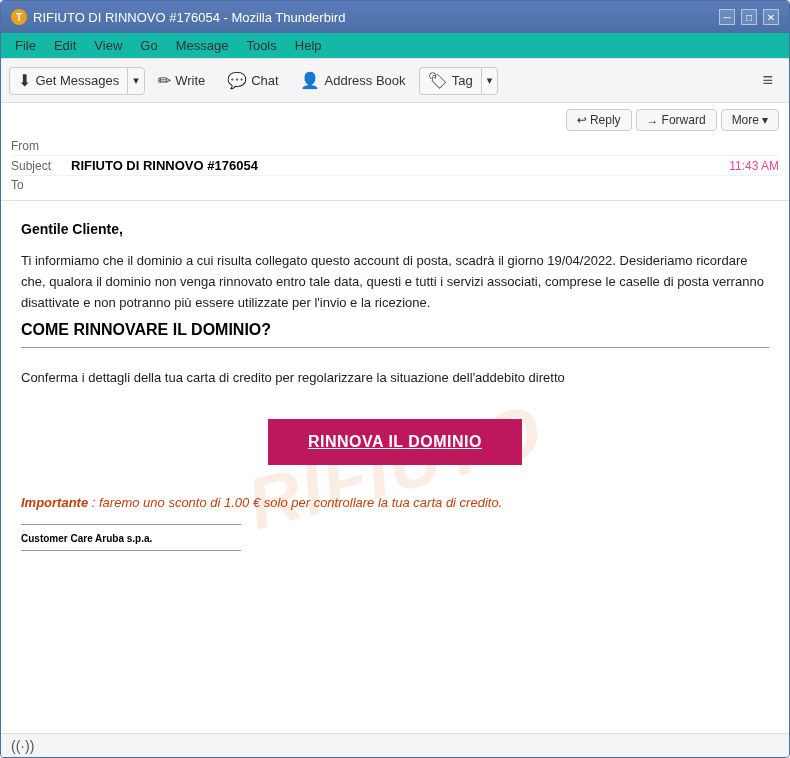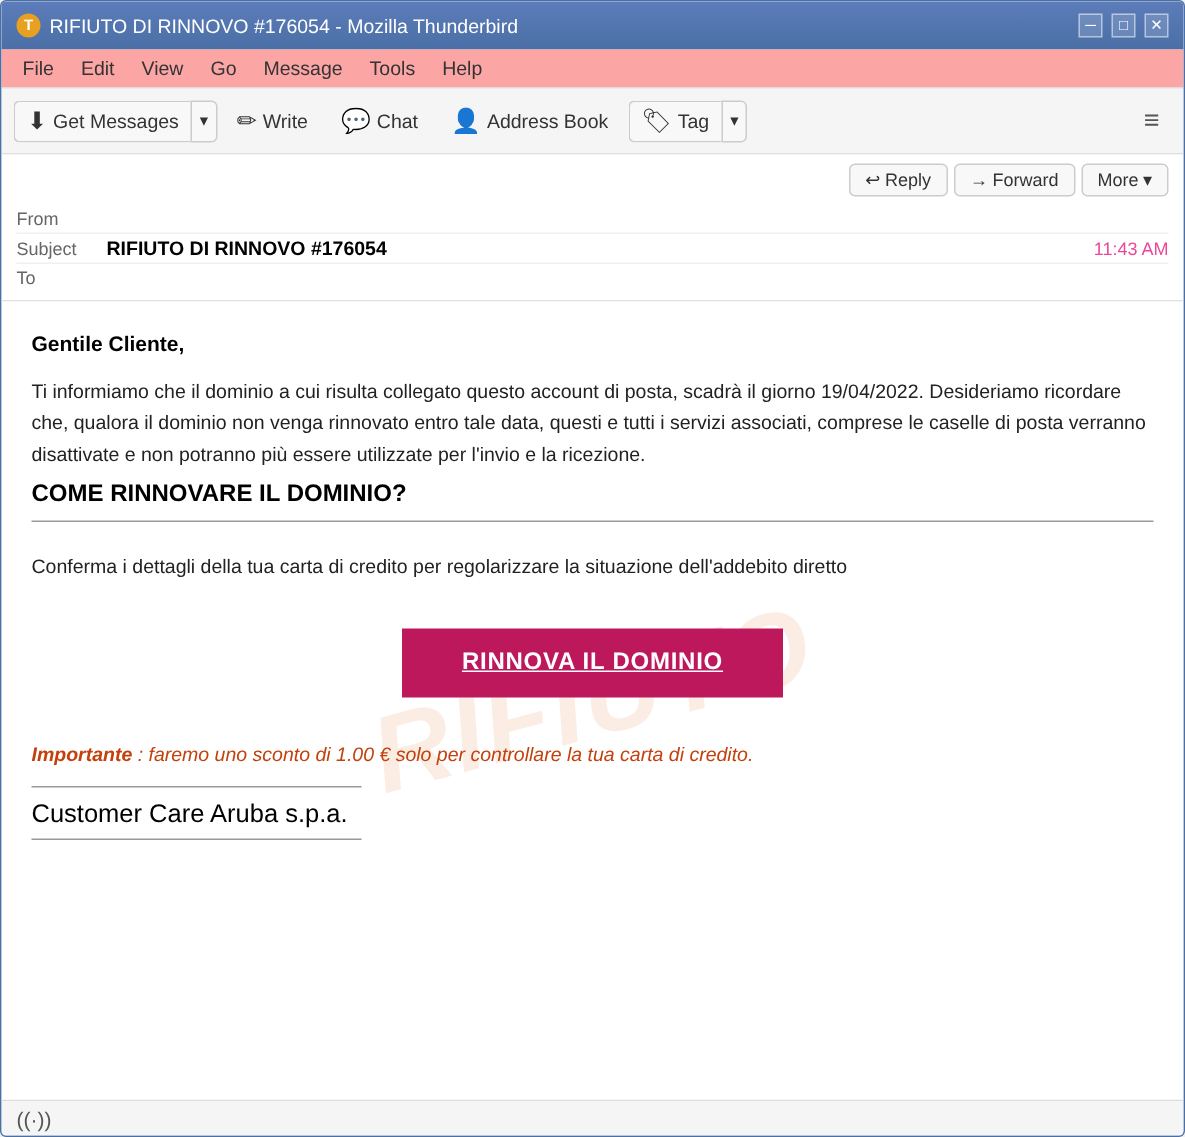--- a/index.html
+++ b/index.html
@@ -71,21 +71,21 @@
       display: flex;
       align-items: center;
       justify-content: center;
       cursor: pointer;
       font-size: 10px;
       color: white;
     }
 
     
     .menu-bar {
-      background: #fca5a5;
+      background: #14b8a6;
       border-bottom: 1px solid #ddd;
       padding: 2px 6px;
       display: flex;
       gap: 2px;
       height: 26px;
       align-items: center;
       flex-shrink: 0;
     }
 
     .menu-item {
@@ -290,22 +290,22 @@
       font-weight: bold;
     }
 
     .signature-line {
       border-top: 1px solid #999;
       width: 220px;
       margin-bottom: 8px;
     }
 
     .signature-name {
-      font-weight: normal;
-      font-size: 17px;
+      font-weight: bold;
+      font-size: 10px;
       margin-bottom: 6px;
     }
 
     .signature-line-bottom {
       border-top: 1px solid #999;
       width: 220px;
     }
 
     
     .status-bar {

